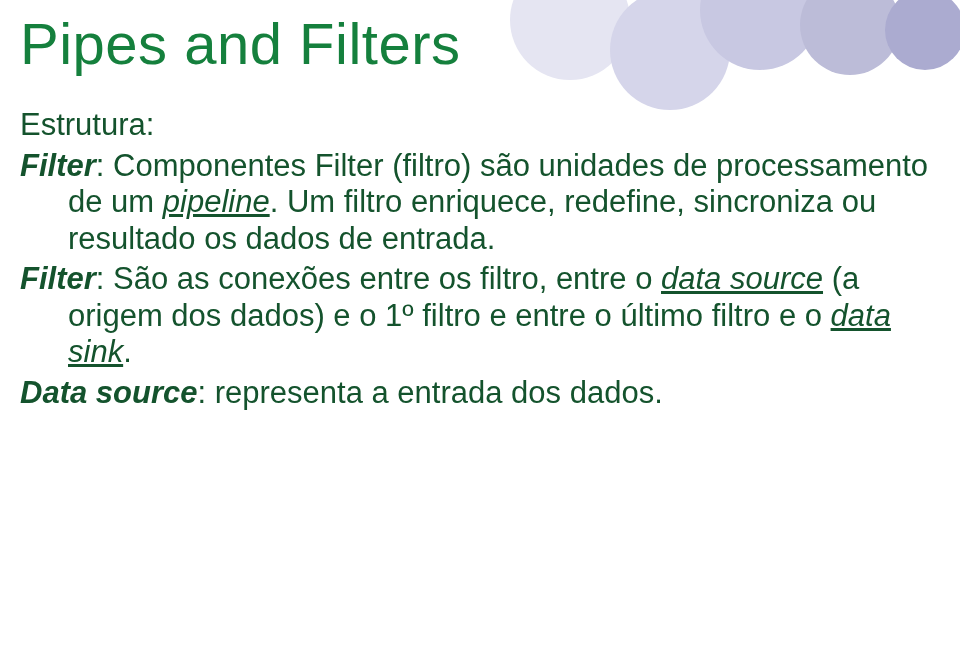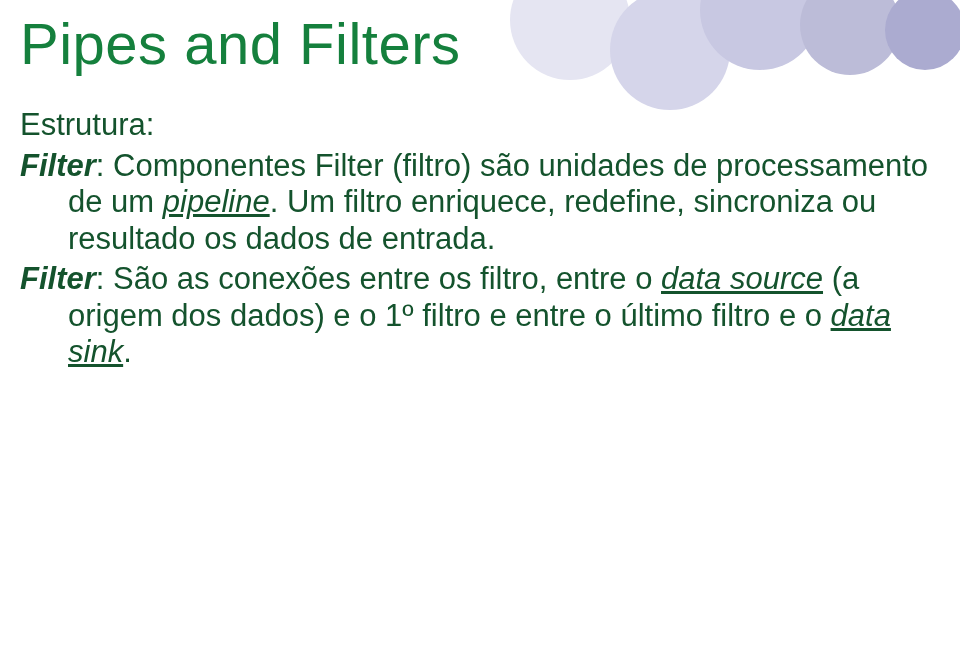--- a/index.html
+++ b/index.html
@@ -88,16 +88,19 @@
     <p class="section-label">Estrutura:</p>
 
     <p class="definition">
       <span class="term">Filter</span><span>: Componentes Filter (filtro) são unidades de processamento de um </span><span class="italic">pipeline</span><span>. Um filtro enriquece, redefine, sincroniza ou resultado os dados de entrada.</span>
     </p>
 
     <p class="definition">
       <span class="term">Filter</span><span>: São as conexões entre os filtro, entre o </span><span class="italic">data source</span><span> (a origem dos dados) e o 1º filtro e entre o último filtro e o </span><span class="italic">data sink</span><span>.</span>
     </p>
 
+    <p class="definition">
+      <span class="term">Data source</span><span>: representa a entrada dos dados.</span>
+    </p>
 
 
   </div>
 </div>
 
 </body></html>

